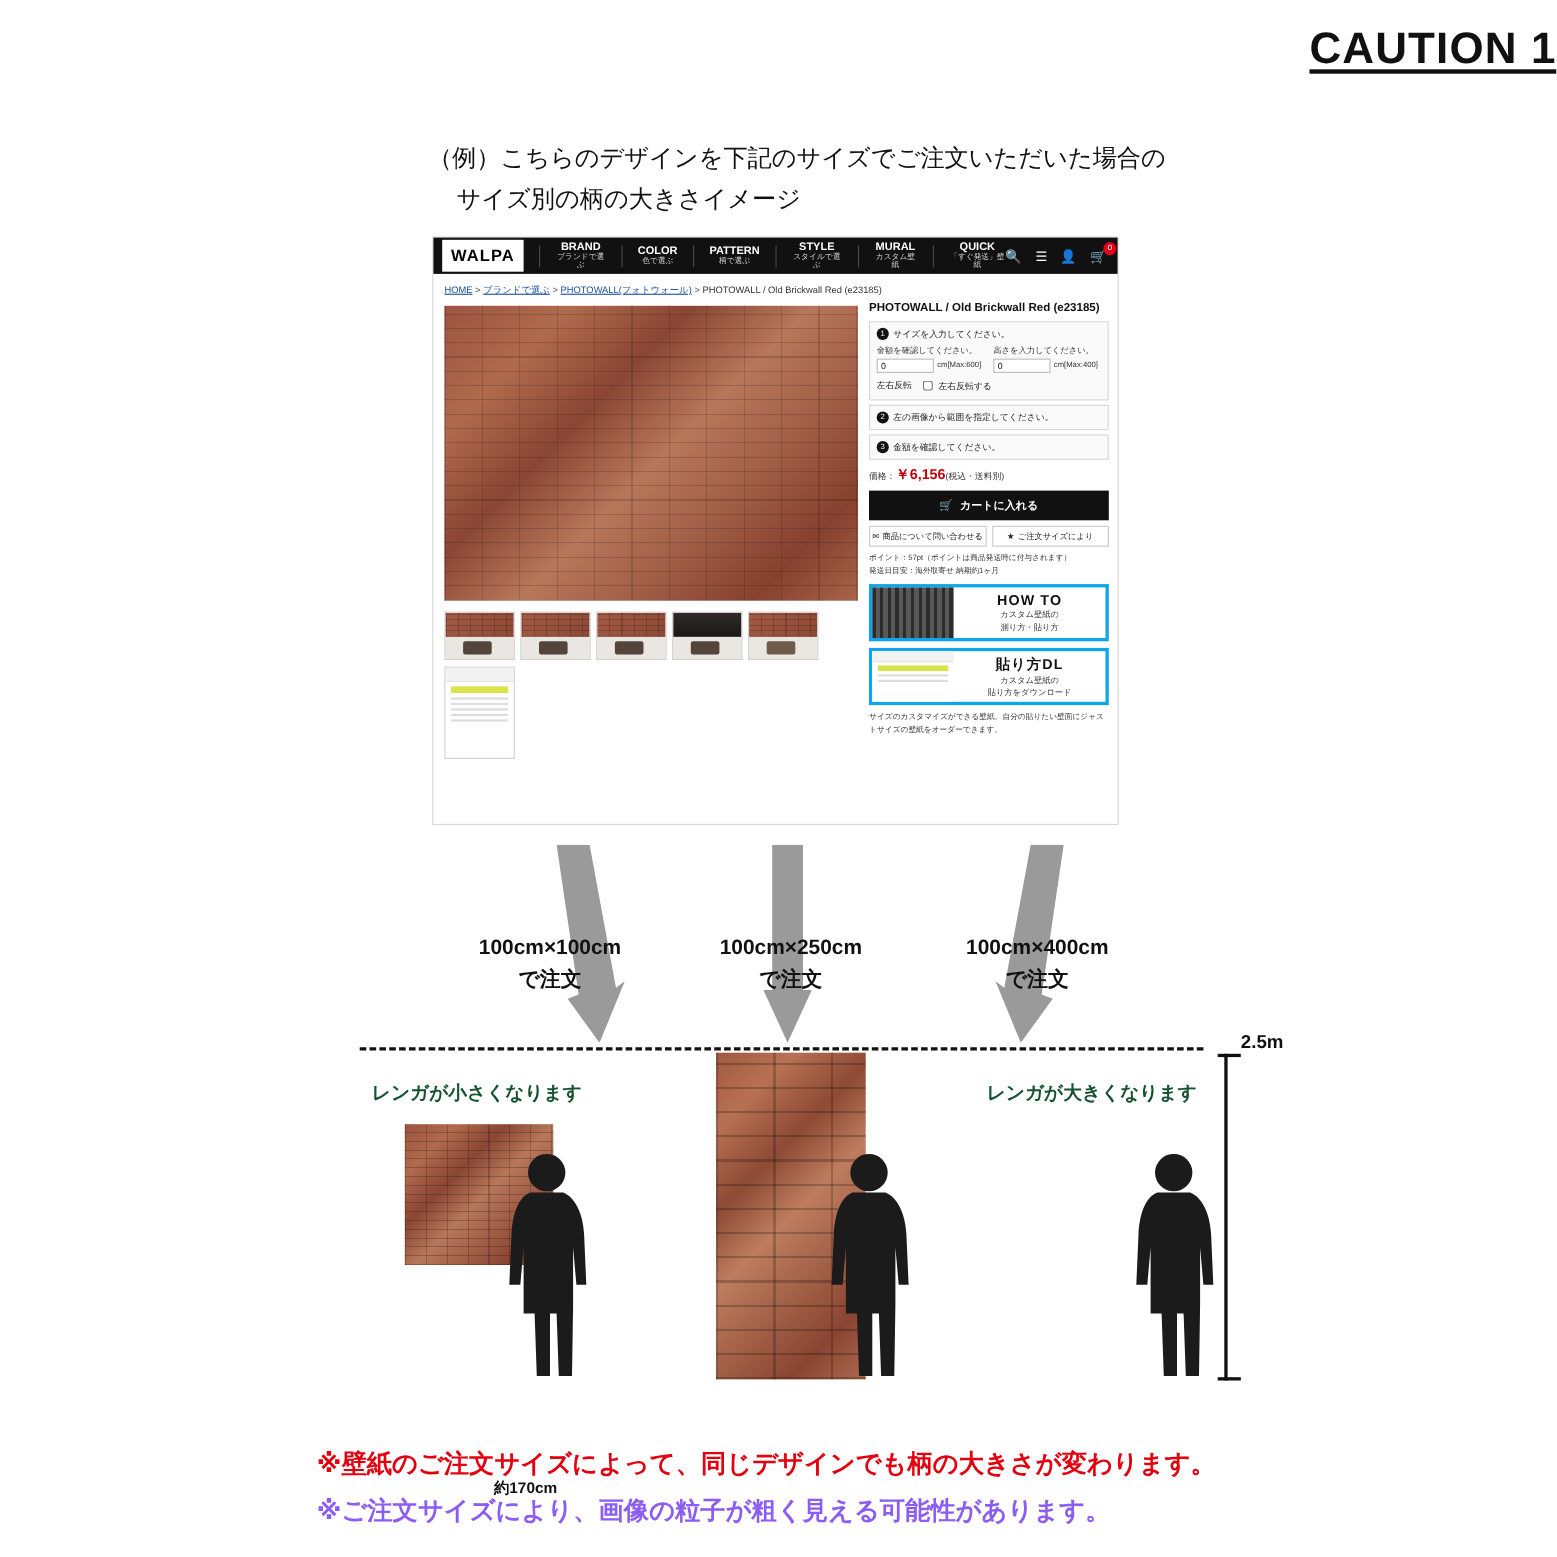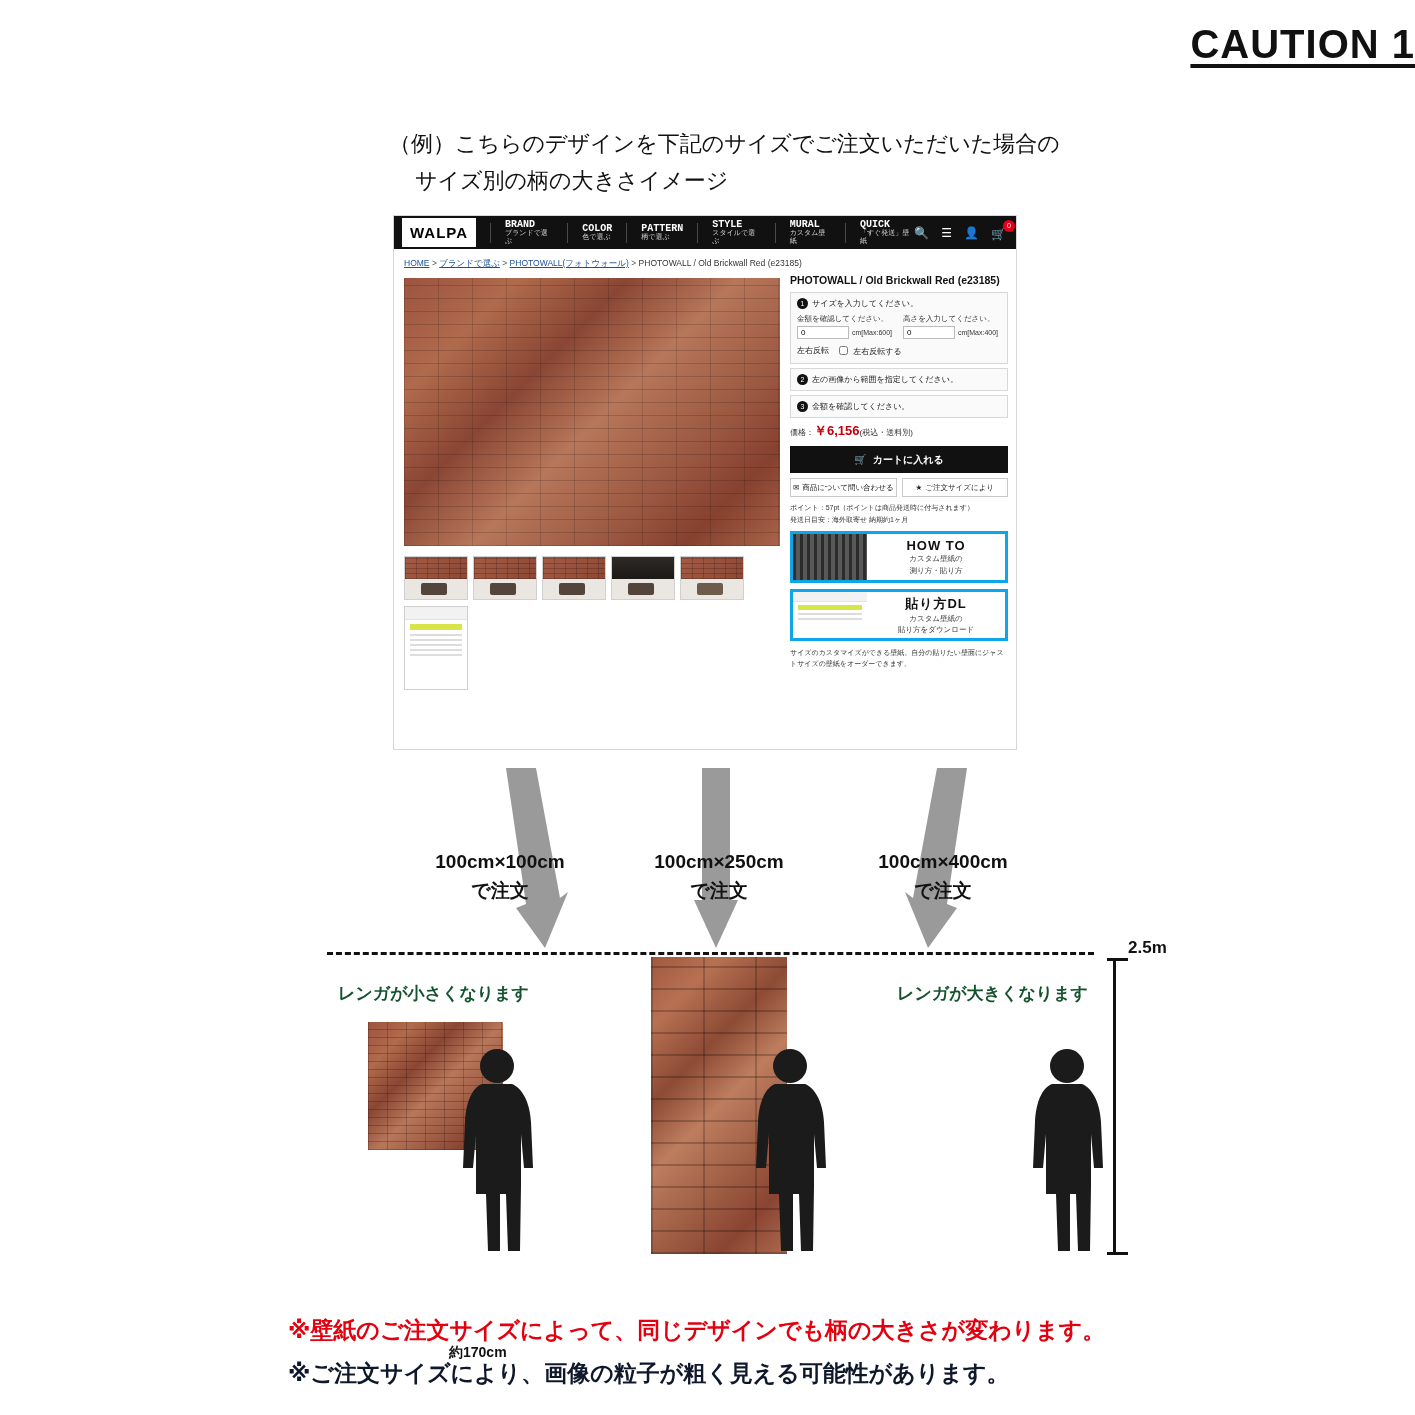--- a/index.html
+++ b/index.html
@@ -35,23 +35,22 @@
   }
   #navbar{
     position:absolute;top:0;left:0;width:100%;height:33px;
     background:#111;color:#fff;display:flex;align-items:center;
   }
   #logo{
     background:#fff;color:#000;font-weight:bold;font-size:15px;
     padding:6px 8px;margin-left:8px;letter-spacing:1px;
   }
   .navitem{
-    margin-left:14px;text-align:left;line-height:1.05;
+    margin-left:14px;text-align:center;line-height:1.05;
     color:#fff;
-    font-family:Liberation Mono, monospace;
   }
   .navitem .en{font-size:10px;font-weight:bold;display:block;}
   .navitem .jp{font-size:7px;display:block;color:#d8d8d8;}
   .navsep{width:1px;height:20px;background:#4a4a4a;margin-left:14px;}
   #navright{margin-left:auto;display:flex;align-items:center;gap:12px;margin-right:10px;}
   .nicon{font-size:12px;color:#fff;}
   #cartwrap{position:relative;}
   #cartbadge{
     position:absolute;top:-4px;right:-9px;background:#e2001a;color:#fff;
     font-size:7px;width:12px;height:12px;border-radius:50%;
@@ -477,13 +476,13 @@
 <div class="person" style="top:1046px;left:1022px;">
   <svg width="90" height="212" viewBox="0 0 90 212">
     <g fill="#1b1b1b">
       <circle cx="45" cy="20" r="17"></circle>
       <path d="M30 38 C20 42 14 56 13 76 L11 122 L21 122 L24 88 L24 148 L34 148 L36 205 L48 205 L48 148 L54 148 L56 205 L68 205 L69 140 L69 88 L72 122 L81 122 L79 76 C78 56 70 42 60 38 Z"></path>
     </g>
   </svg>
 </div>
 
 <div class="note" style="top:1315px;left:288px;font-size:23px;color:#e3000f;">※壁紙のご注文サイズによって、同じデザインでも柄の大きさが変わります。</div>
-<div class="note" style="top:1358px;left:288px;font-size:23px;color:#0f172a;">※ご注文サイズにより、画像の粒子が粗く見える可能性があります。</div>
+<div class="note" style="top:1358px;left:288px;font-size:23px;color:#8b5cf6;">※ご注文サイズにより、画像の粒子が粗く見える可能性があります。</div>
 
 </body></html>

